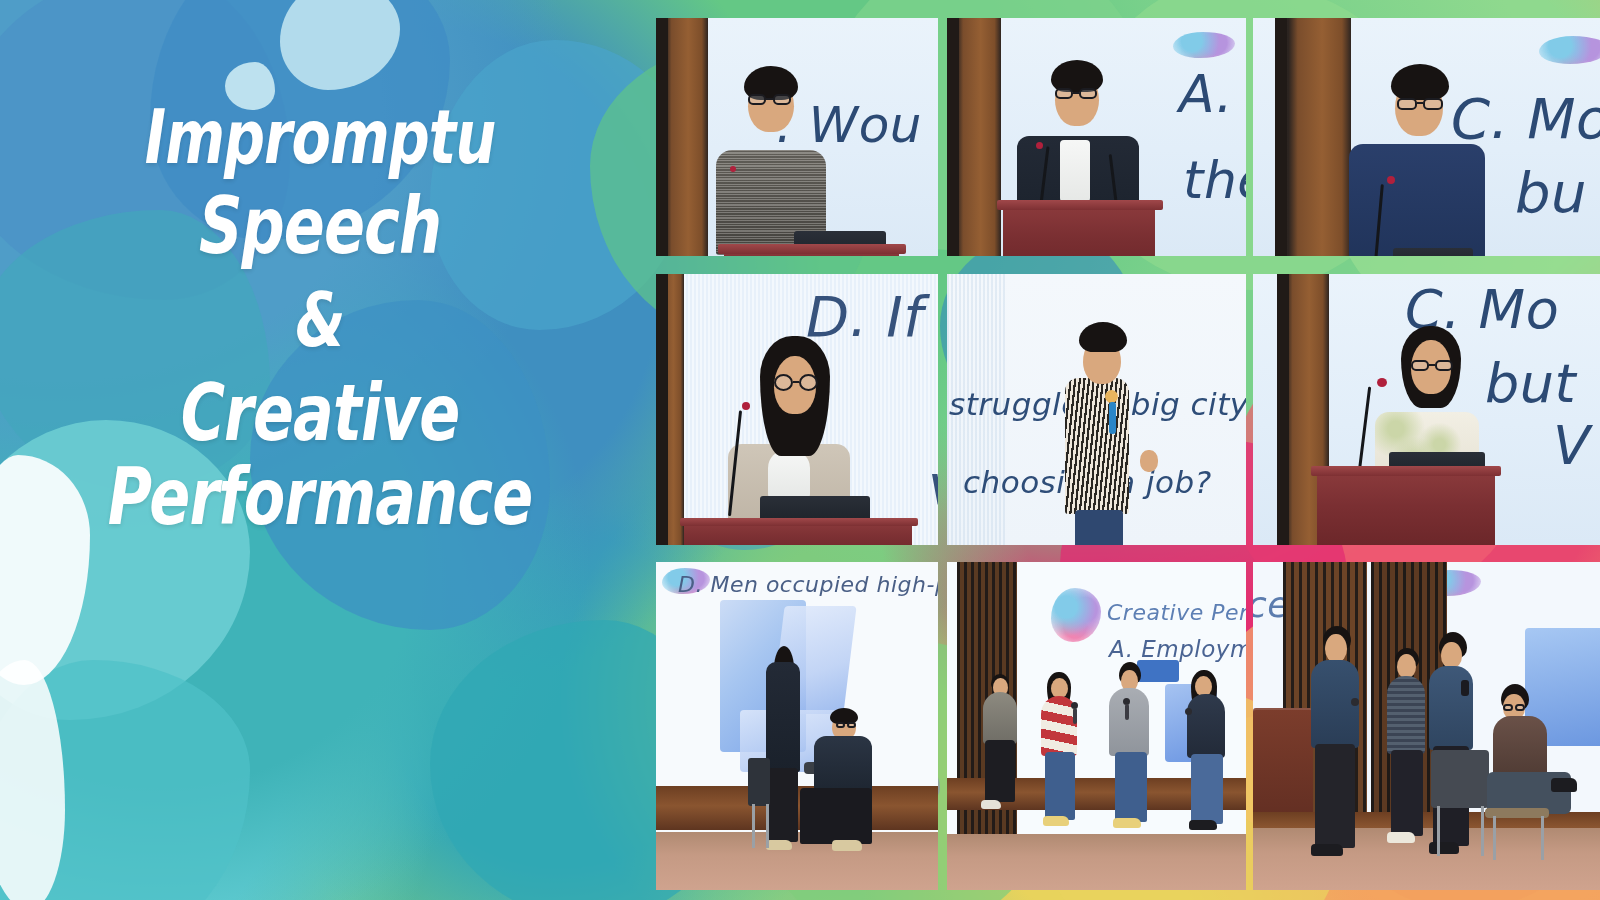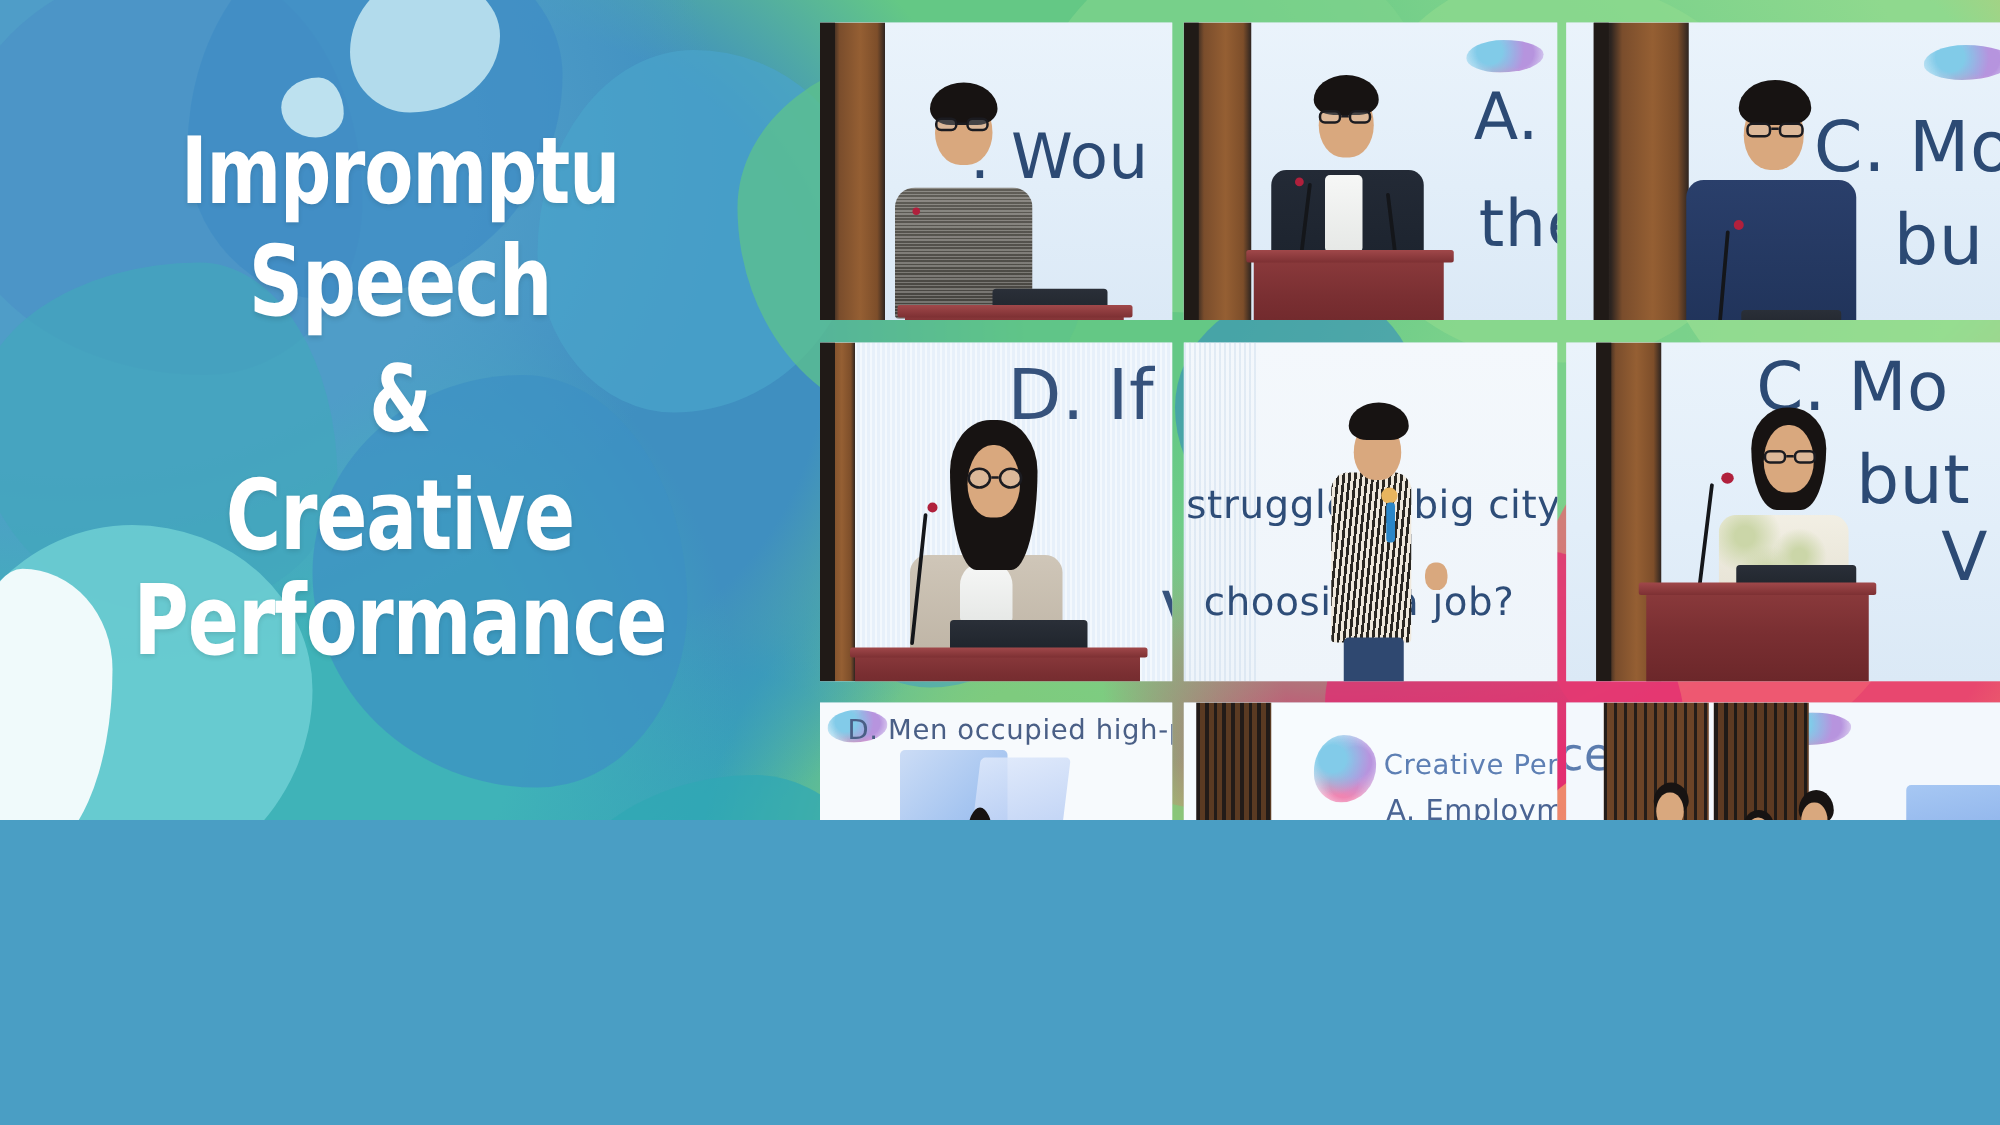--- a/index.html
+++ b/index.html
@@ -6,22 +6,23 @@
   html, body { width: 1600px; height: 900px; overflow: hidden; }
   body {
     font-family: "Liberation Sans", sans-serif;
     background: #4a9ec4;
     position: relative;
   }
 
   
   #poster {
     position: absolute; inset: 0;
-    width: 1600px; height: 656px;
+    width: 1600px; height: 900px;
     overflow: hidden;
+    font-style: italic;
   }
   .wc-base {
     position: absolute; inset: 0;
     background:
       radial-gradient(ellipse 520px 420px at 60px 120px,  #4f9dc8 0%, #4f9dc8 62%, rgba(79,157,200,0) 100%),
       radial-gradient(ellipse 430px 380px at 160px 560px, #3fb3b8 0%, #3fb3b8 60%, rgba(63,179,184,0) 100%),
       radial-gradient(ellipse 380px 330px at 60px 780px,  #62cdd3 0%, #62cdd3 58%, rgba(98,205,211,0) 100%),
       radial-gradient(ellipse 400px 420px at 420px 280px, #3f8fc0 0%, #3f8fc0 60%, rgba(63,143,192,0) 100%),
       radial-gradient(ellipse 430px 400px at 760px 150px, #64c885 0%, #64c885 60%, rgba(100,200,133,0) 100%),
       radial-gradient(ellipse 480px 430px at 1080px 200px,#7ad18b 0%, #7ad18b 58%, rgba(122,209,139,0) 100%),

